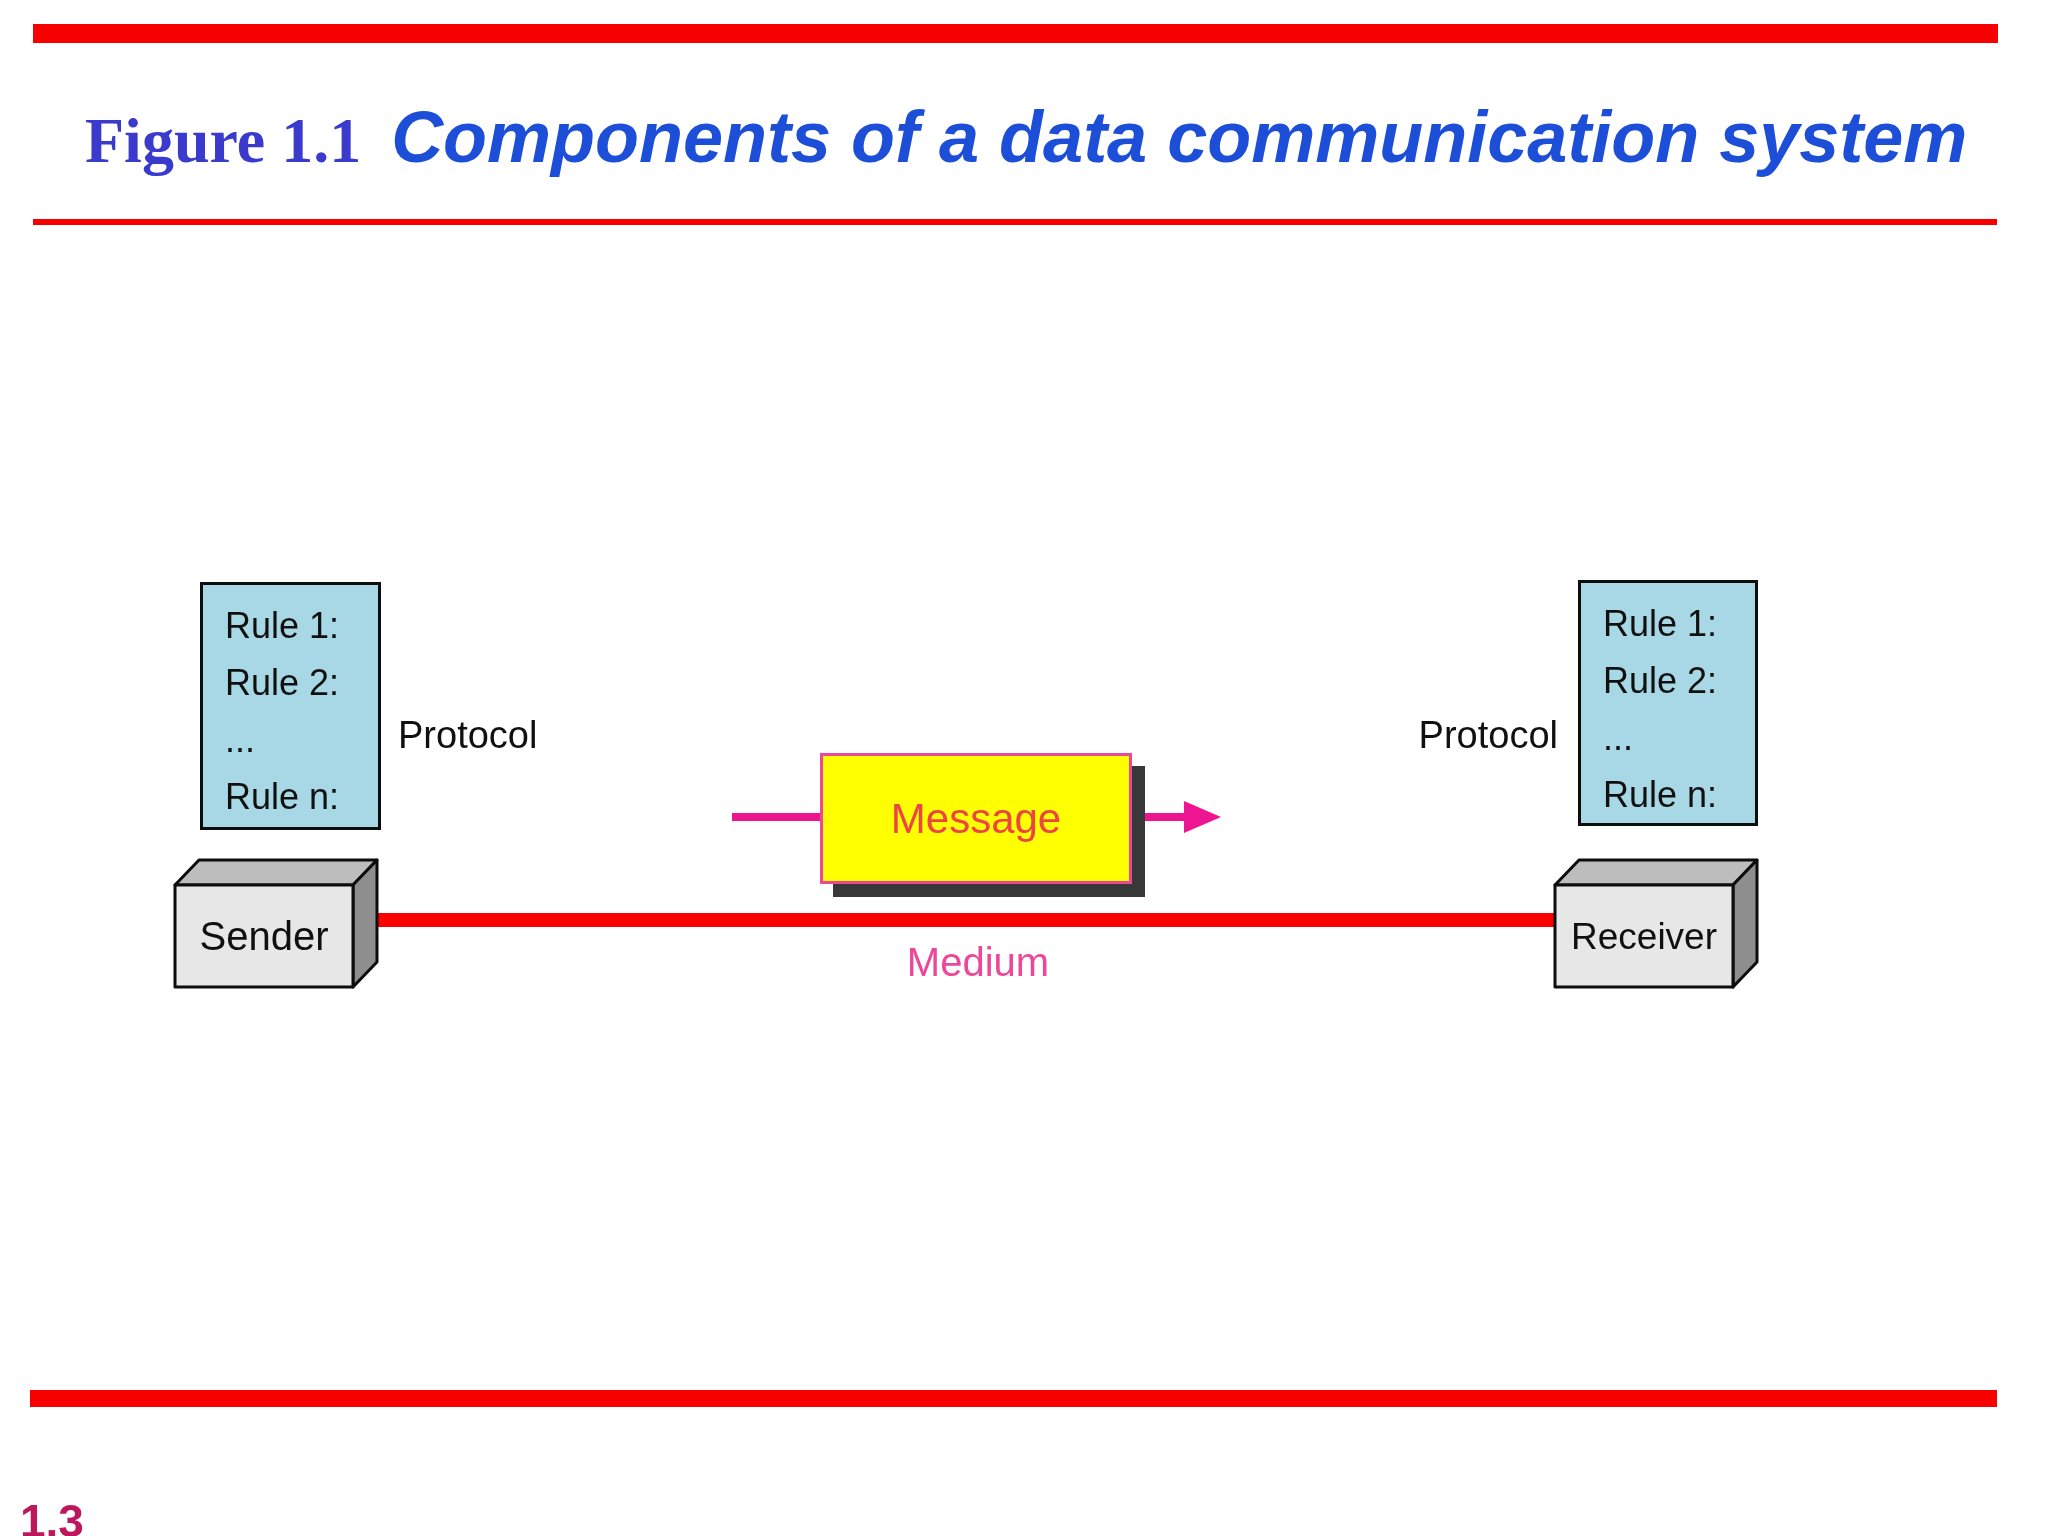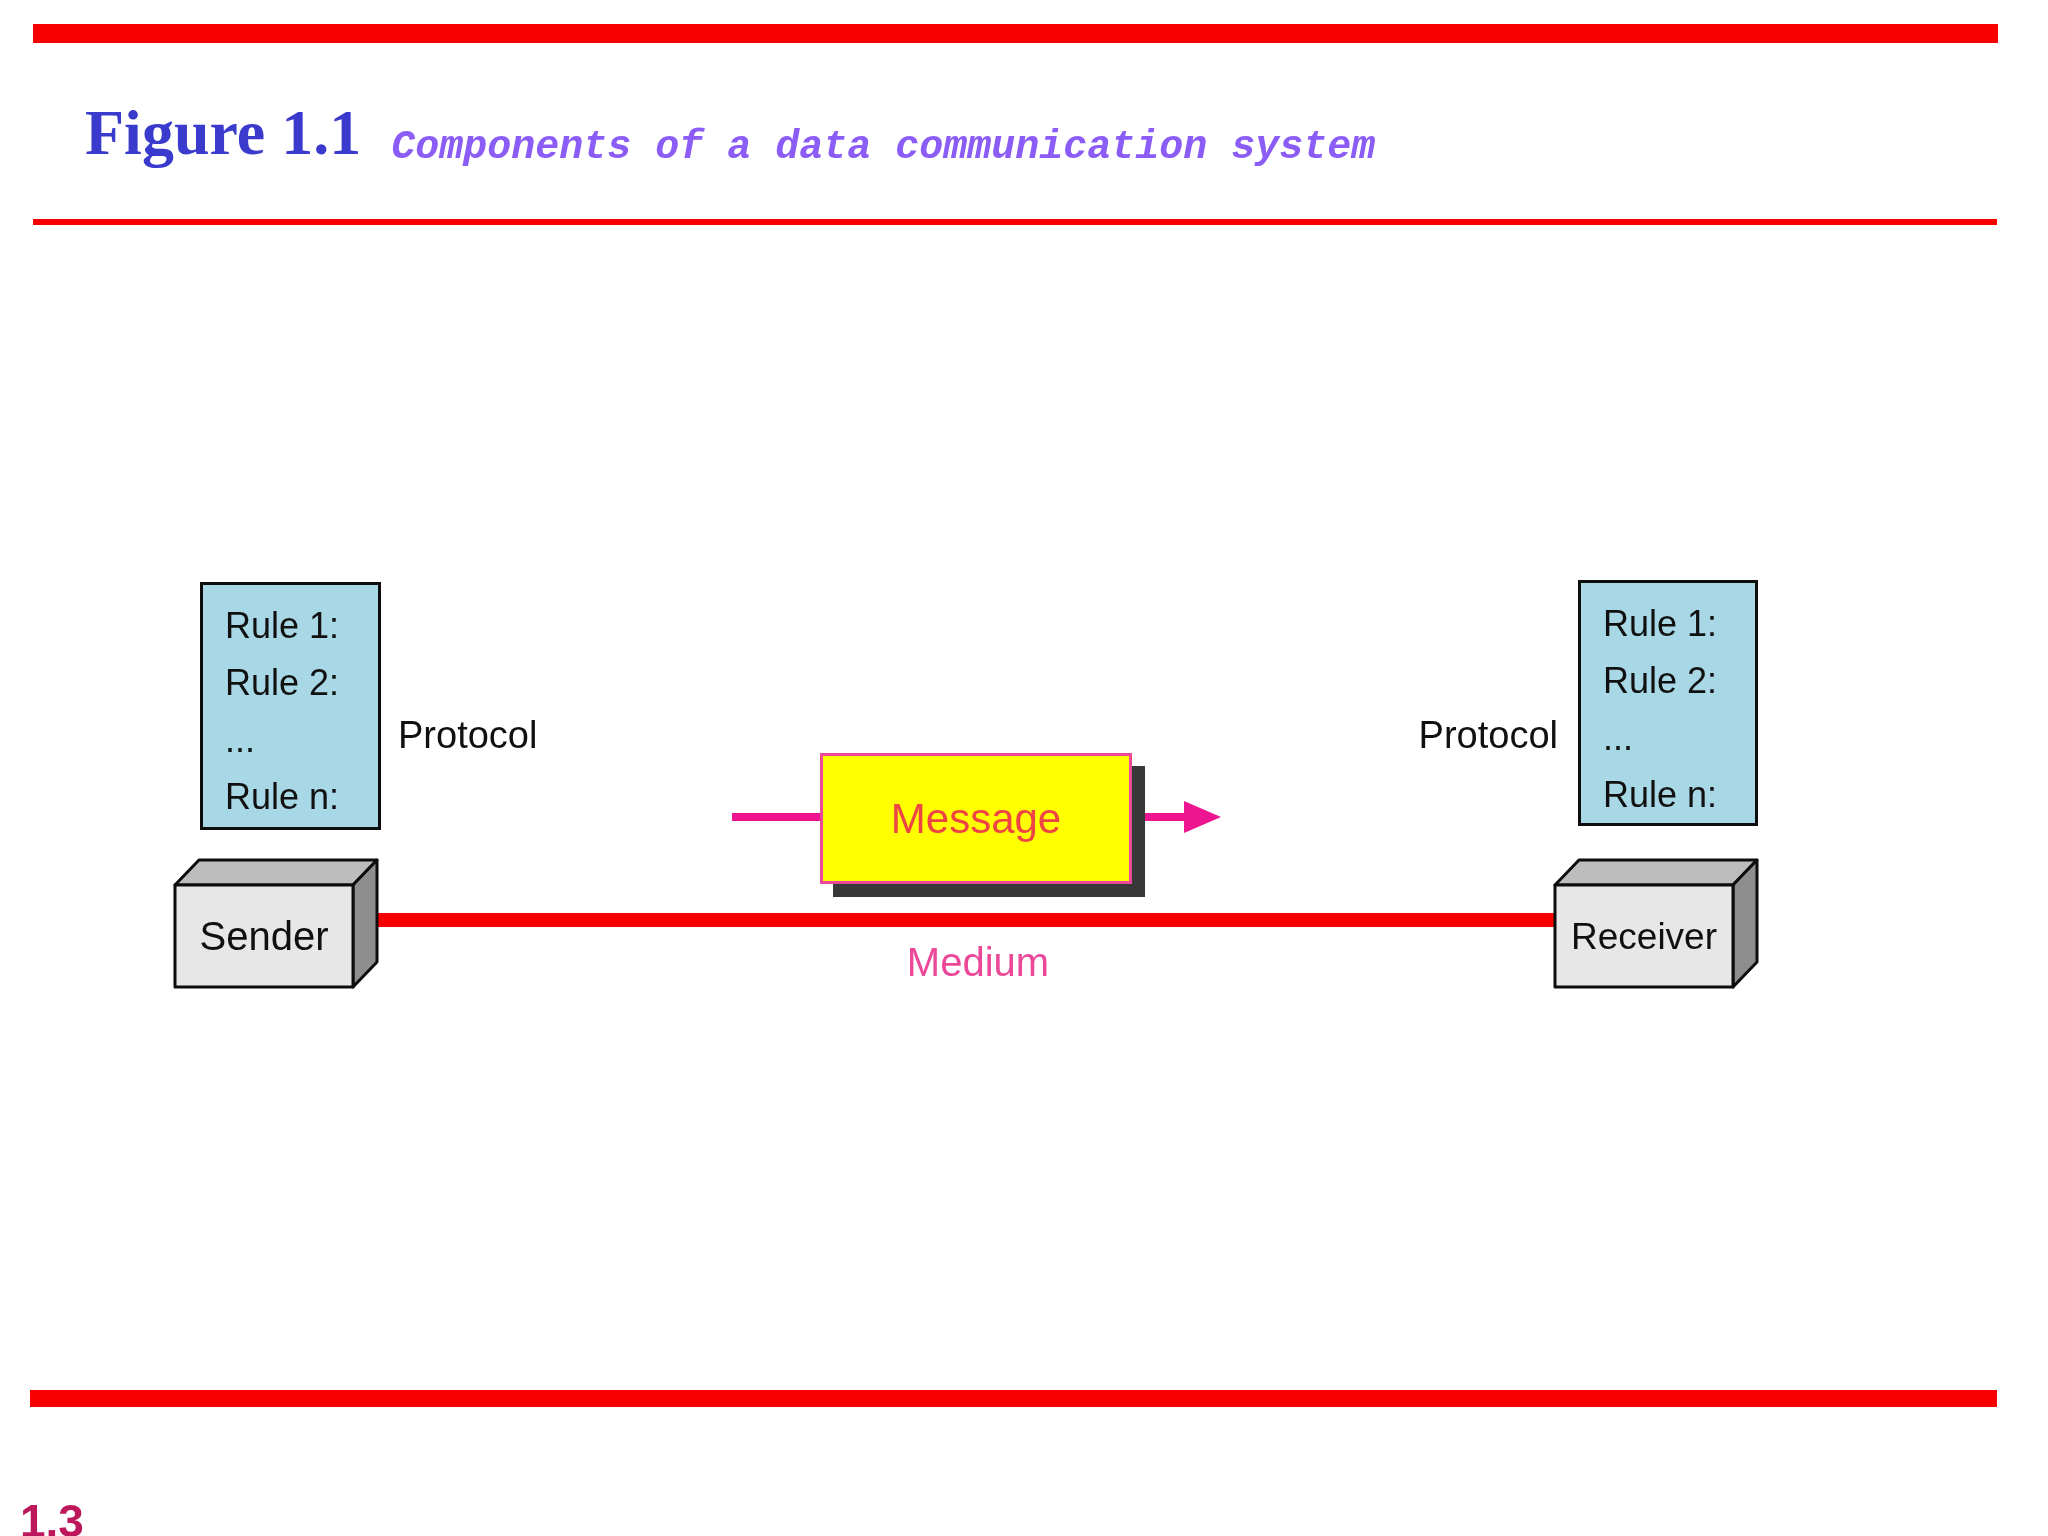--- a/index.html
+++ b/index.html
@@ -17,22 +17,22 @@
 
   #title-row{
     position:absolute;left:85px;top:96px;display:flex;align-items:flex-end;gap:30px;
     white-space:nowrap;
   }
   #figure-label{
     font-family:"Liberation Serif",serif;font-weight:bold;
     font-size:64px;color:var(--title_blue,#3a3acd);
   }
   #figure-caption{
-    font-family:Liberation Mono, monospace;font-weight:bold;font-style:italic;
-    font-size:40px;color:#8b5cf6;
+    font-family:Liberation Sans, sans-serif;font-weight:bold;font-style:italic;
+    font-size:72px;color:#1d4ed8;
   }
 
   
   .rule-box{
     position:absolute;background:var(--protocol_blue,#a8d8e6);
     border:3px solid #0d0d0d;box-sizing:border-box;
     padding:12px 0 16px 22px;
   }
   #rule-box-left{left:200px;top:582px;width:181px;height:248px;}
   #rule-box-right{left:1578px;top:580px;width:180px;height:246px;}

